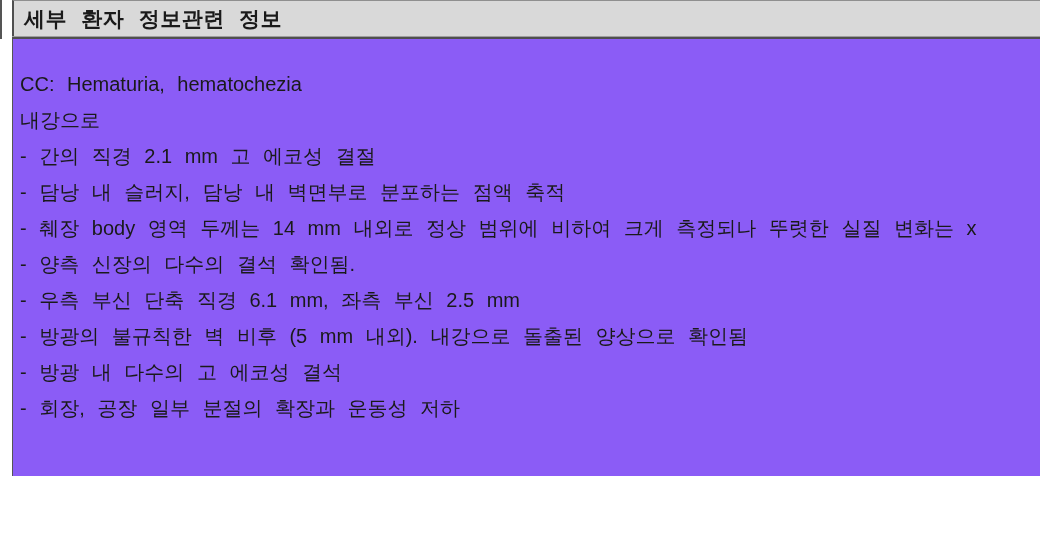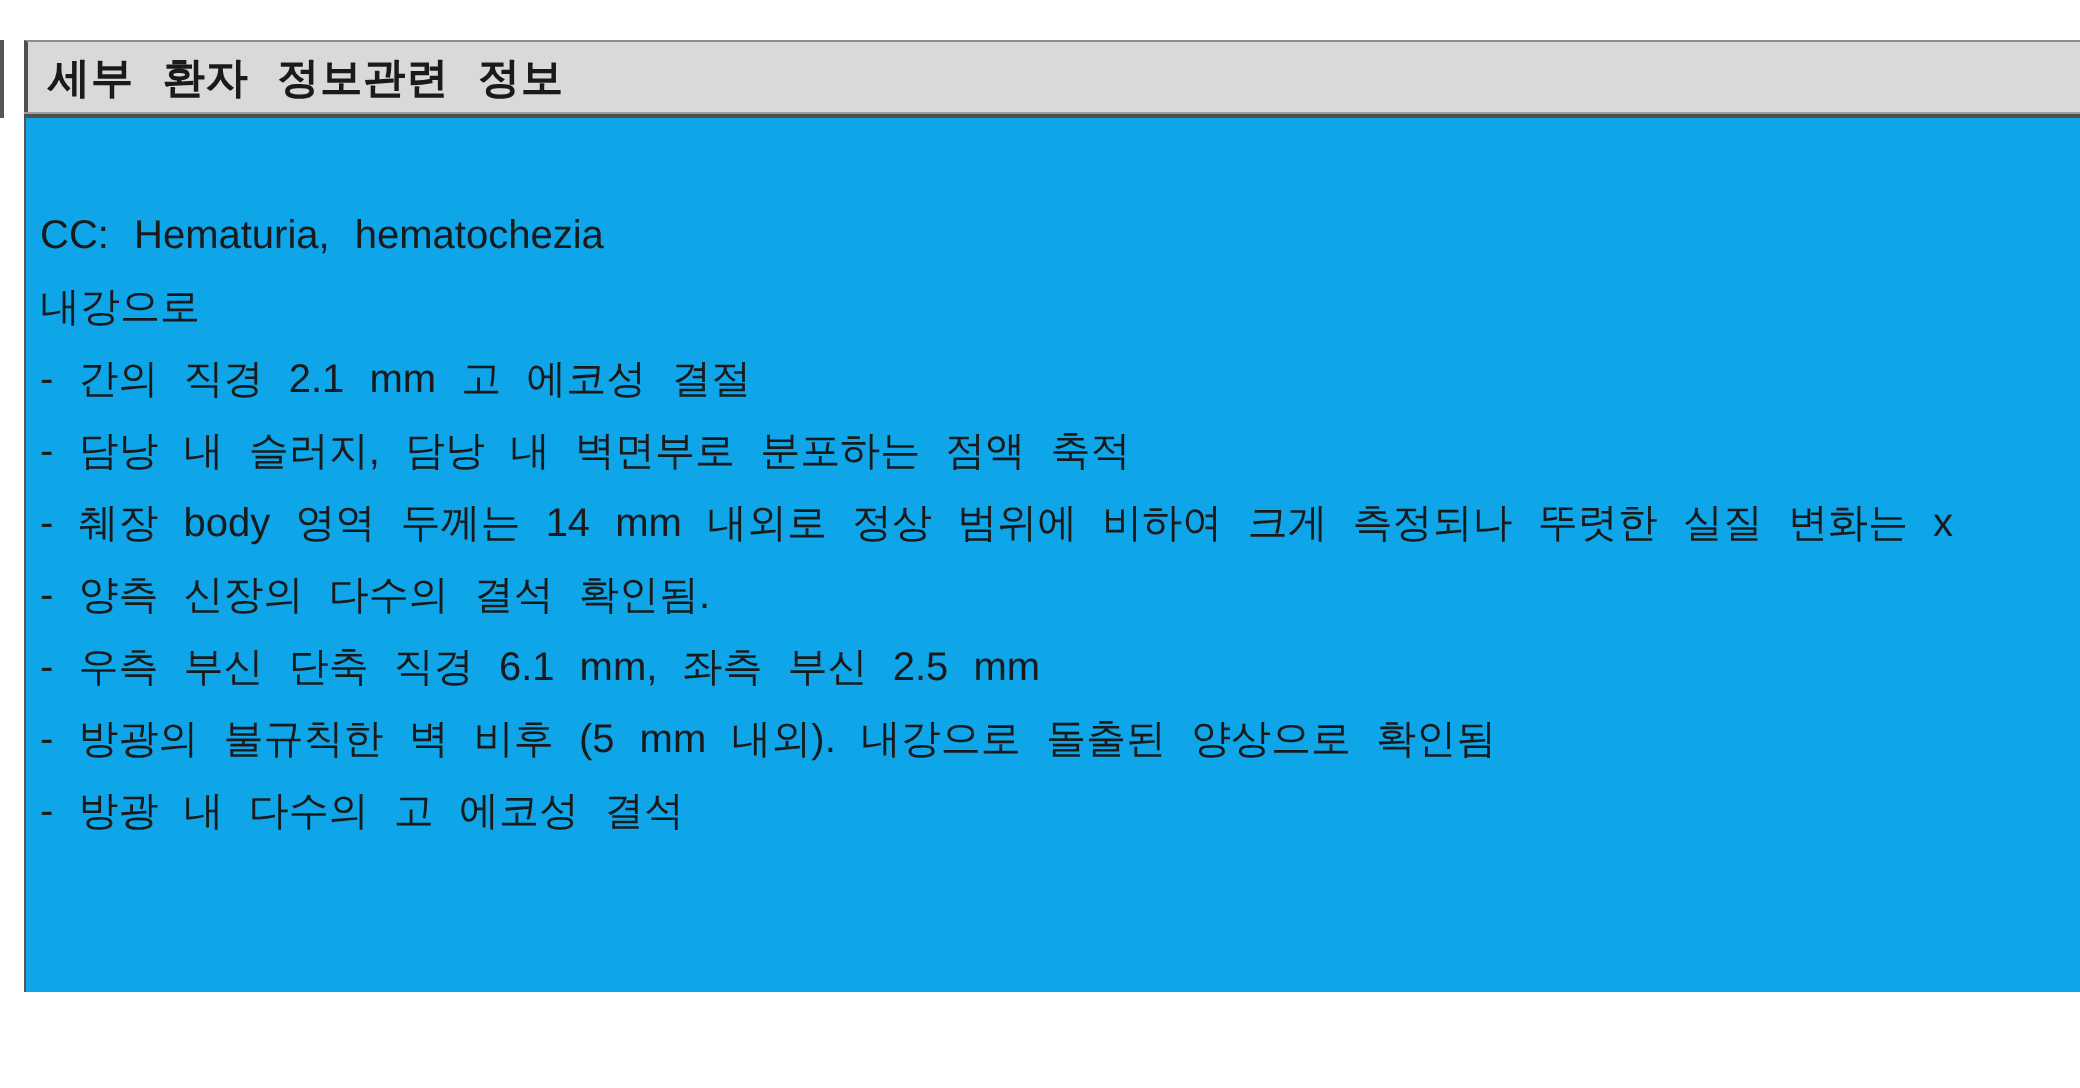--- a/index.html
+++ b/index.html
@@ -9,21 +9,21 @@
     --text-color: #1a1a1a;
   }
   * { margin: 0; padding: 0; box-sizing: border-box; }
   html, body {
     width: 1040px; height: 544px;
     background: #ffffff;
     font-family: "Liberation Sans", "DejaVu Sans", sans-serif;
     color: var(--text-color);
     overflow: hidden;
   }
-  .stage { position: relative; width: 1040px; height: 476px; margin-top: 20px; }
+  .stage { position: relative; width: 1040px; height: 476px; }
 
   
   .outer-edge {
     position: absolute; left: 0; top: 0;
     width: 2px; height: 39px;
     background: #555555;
   }
 
   .panel {
     position: absolute; left: 12px; top: 0; right: 0; bottom: 0;
@@ -44,23 +44,23 @@
     white-space: nowrap;
   }
 
   .panel-header-sep {
     height: 3px;
     background: linear-gradient(to bottom, var(--border-mid) 0px, var(--border-mid) 1px, var(--border-dark) 1px, var(--border-dark) 3px);
   }
 
   .panel-body {
     flex: 1;
-    background: #0ea5e9;
+    background: #8b5cf6;
     border-left: 1px solid #555555;
-    padding: 41px 6px 0 7px;
+    padding: 27px 6px 0 7px;
     font-size: 20px;
     line-height: 36px;
     word-spacing: 7px;
   }
 
   .report-line {
     white-space: nowrap;
     overflow: hidden;
   }
 </style>
@@ -78,15 +78,16 @@
     <div class="panel-body">
         <div class="report-line">CC: Hematuria, hematochezia</div>
         <div class="report-line">내강으로</div>
         <div class="report-line">- 간의 직경 2.1 mm 고 에코성 결절</div>
         <div class="report-line">- 담낭 내 슬러지, 담낭 내 벽면부로 분포하는 점액 축적</div>
         <div class="report-line">- 췌장 body 영역 두께는 14 mm 내외로 정상 범위에 비하여 크게 측정되나 뚜렷한 실질 변화는 x</div>
         <div class="report-line">- 양측 신장의 다수의 결석 확인됨.</div>
         <div class="report-line">- 우측 부신 단축 직경 6.1 mm, 좌측 부신 2.5 mm</div>
         <div class="report-line">- 방광의 불규칙한 벽 비후 (5 mm 내외). 내강으로 돌출된 양상으로 확인됨</div>
         <div class="report-line">- 방광 내 다수의 고 에코성 결석</div>
+        <div class="report-line">- 회장, 공장 일부 분절의 확장과 운동성 저하</div>
       </div>
   </div>
 </div>
 
 </body></html>

